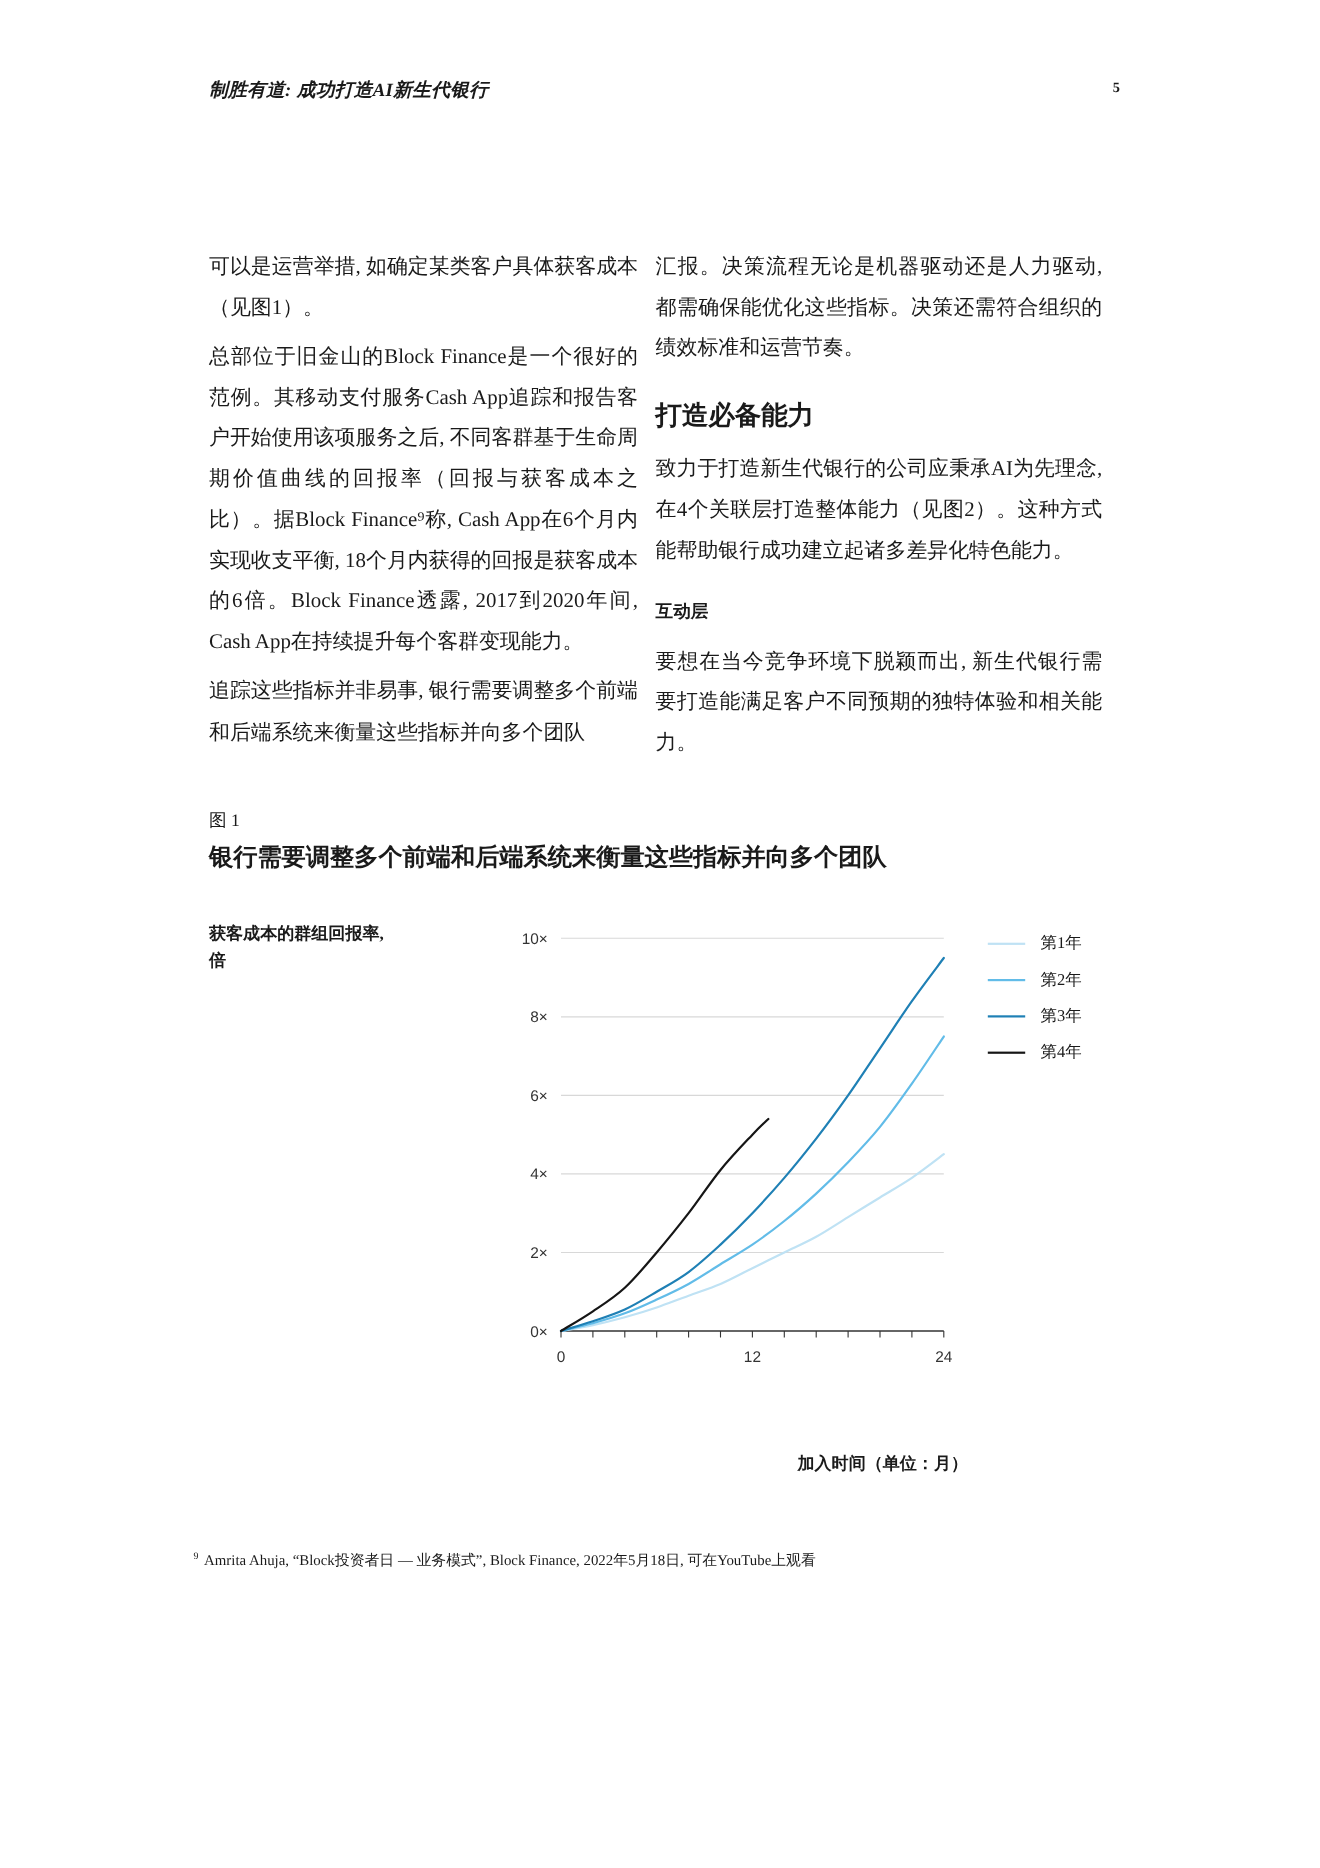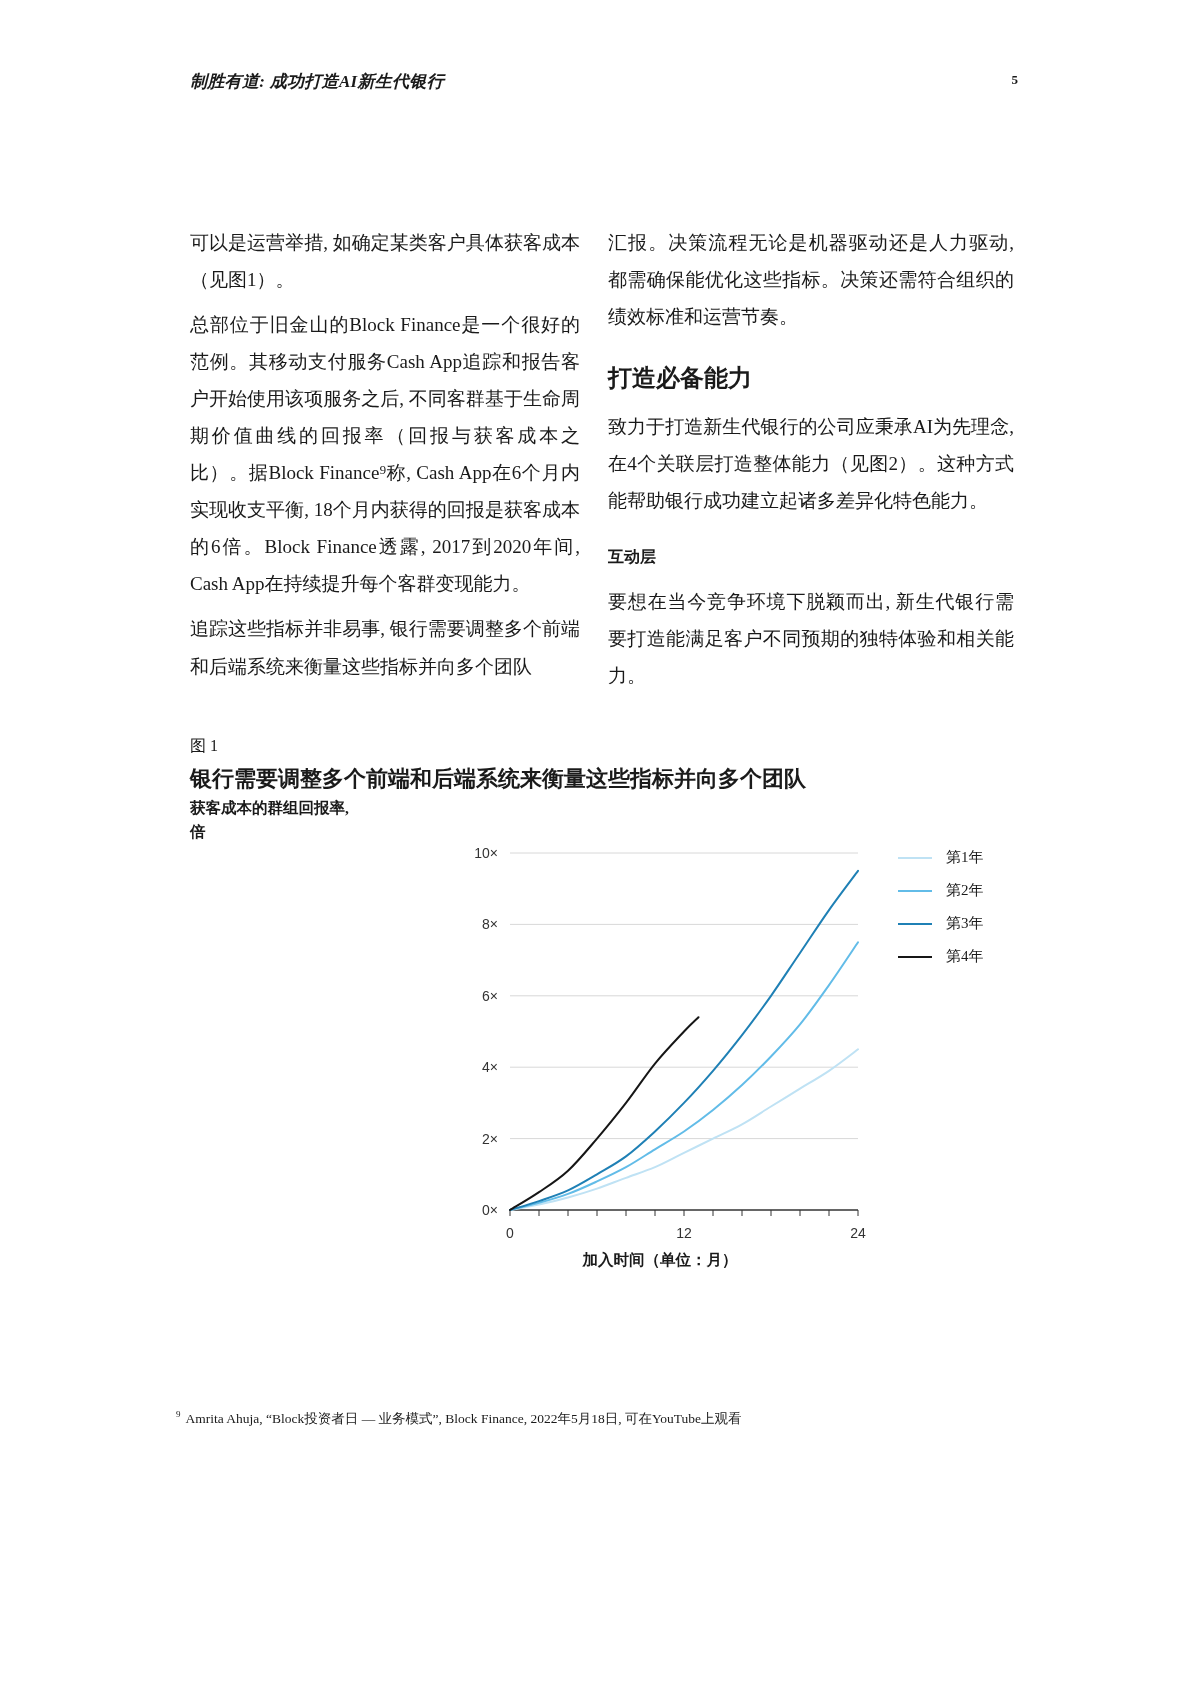--- a/index.html
+++ b/index.html
@@ -12,42 +12,42 @@
   .running-title {
     position:absolute; left:190px; top:70px;
     font-size:17px; font-weight:bold; font-style:italic; letter-spacing:0.3px;
   }
   .page-number {
     position:absolute; right:182px; top:72px;
     font-size:13px; font-weight:bold;
   }
   .columns {
     position:absolute; left:190px; top:224px; width:828px;
-    display:flex; gap:28px;
+    display:flex; gap:16px;
   }
   .col { font-size:19px; line-height:1.95; text-align:justify; }
   .col-left { width:390px; }
   .col-right { width:406px; }
   .col p + p { margin-top:8px; }
   .col h2 { font-size:24px; font-weight:bold; margin:28px 0 14px; line-height:1.3; }
   .col h3 { font-size:16px; font-weight:bold; margin:22px 0 10px; }
   .figure-label { position:absolute; left:190px; top:736px; font-size:16px; }
   .figure-title {
     position:absolute; left:190px; top:764px; width:830px;
     font-size:22px; font-weight:bold; line-height:1.35;
   }
   .y-axis-label {
-    position:absolute; left:190px; top:796px; width:230px;
+    position:absolute; left:190px; top:838px; width:230px;
     font-size:15.5px; font-weight:bold; line-height:1.55;
   }
   .chart-svg { position:absolute; left:440px; top:836px; width:440px; height:412px; }
   .tick { font-family:"Liberation Sans","DejaVu Sans",sans-serif; font-size:14px; fill:#333333; }
   .x-axis-label {
-    position:absolute; left:440px; top:1250px; width:440px;
-    text-align:center; font-size:15.5px; font-weight:bold;
+    position:absolute; left:440px; top:1320px; width:440px;
+    text-align:right; font-size:15.5px; font-weight:bold;
   }
   .legend { position:absolute; left:898px; top:841px; }
   .legend-item { display:flex; align-items:center; height:33px; }
   .legend-swatch { display:inline-block; width:34px; height:2px; margin-right:14px; }
   .legend-label { font-size:15px; }
   .footnote {
     position:absolute; left:176px; top:1408px; width:846px;
     font-size:13.5px; line-height:1.5;
   }
   .footnote sup { font-size:9px; vertical-align:super; margin-right:5px; }

